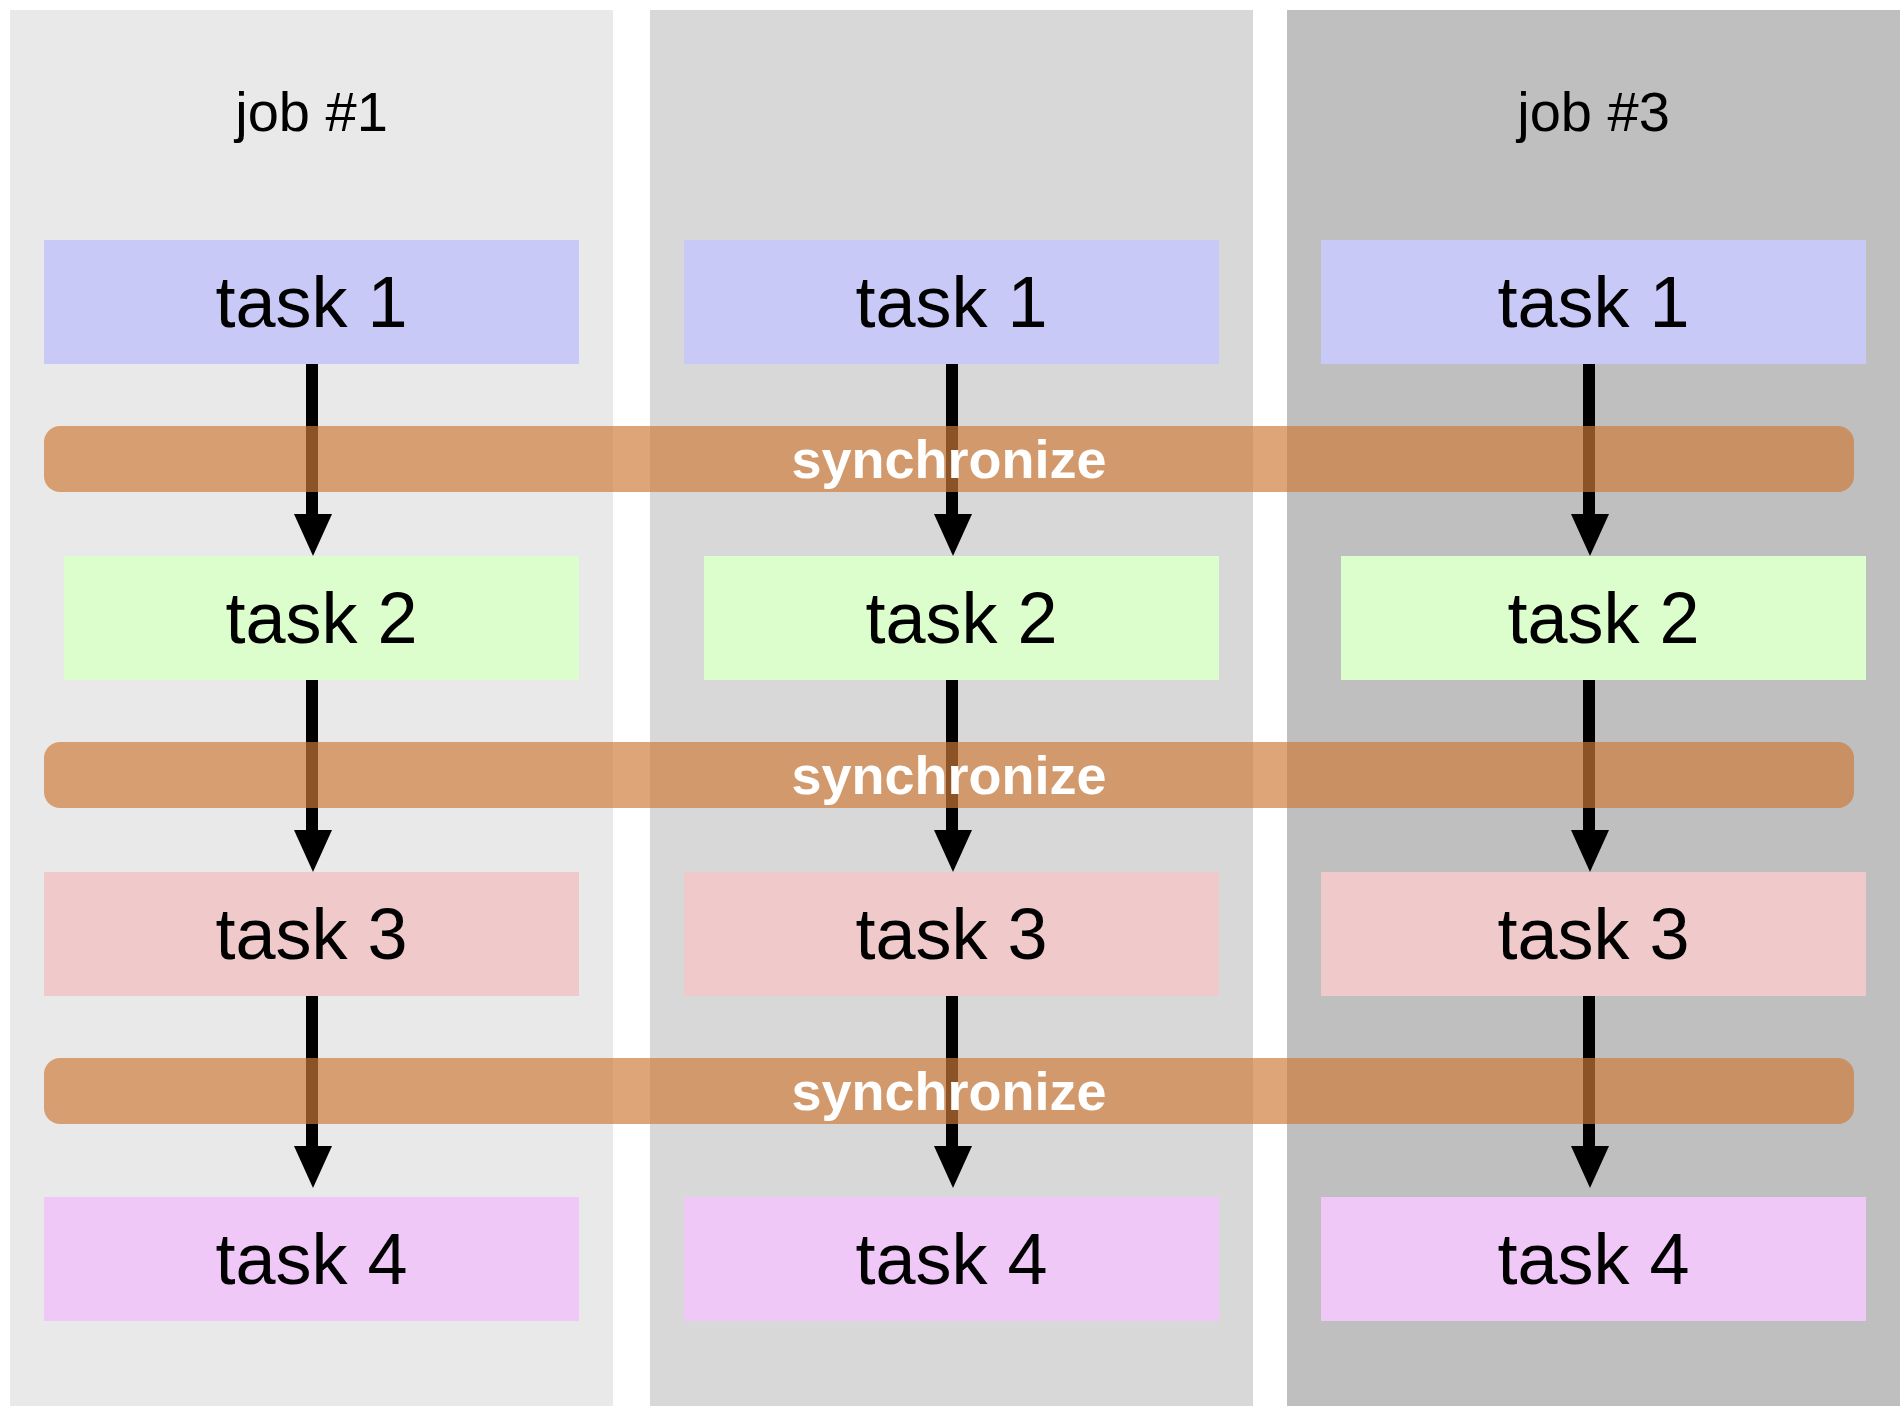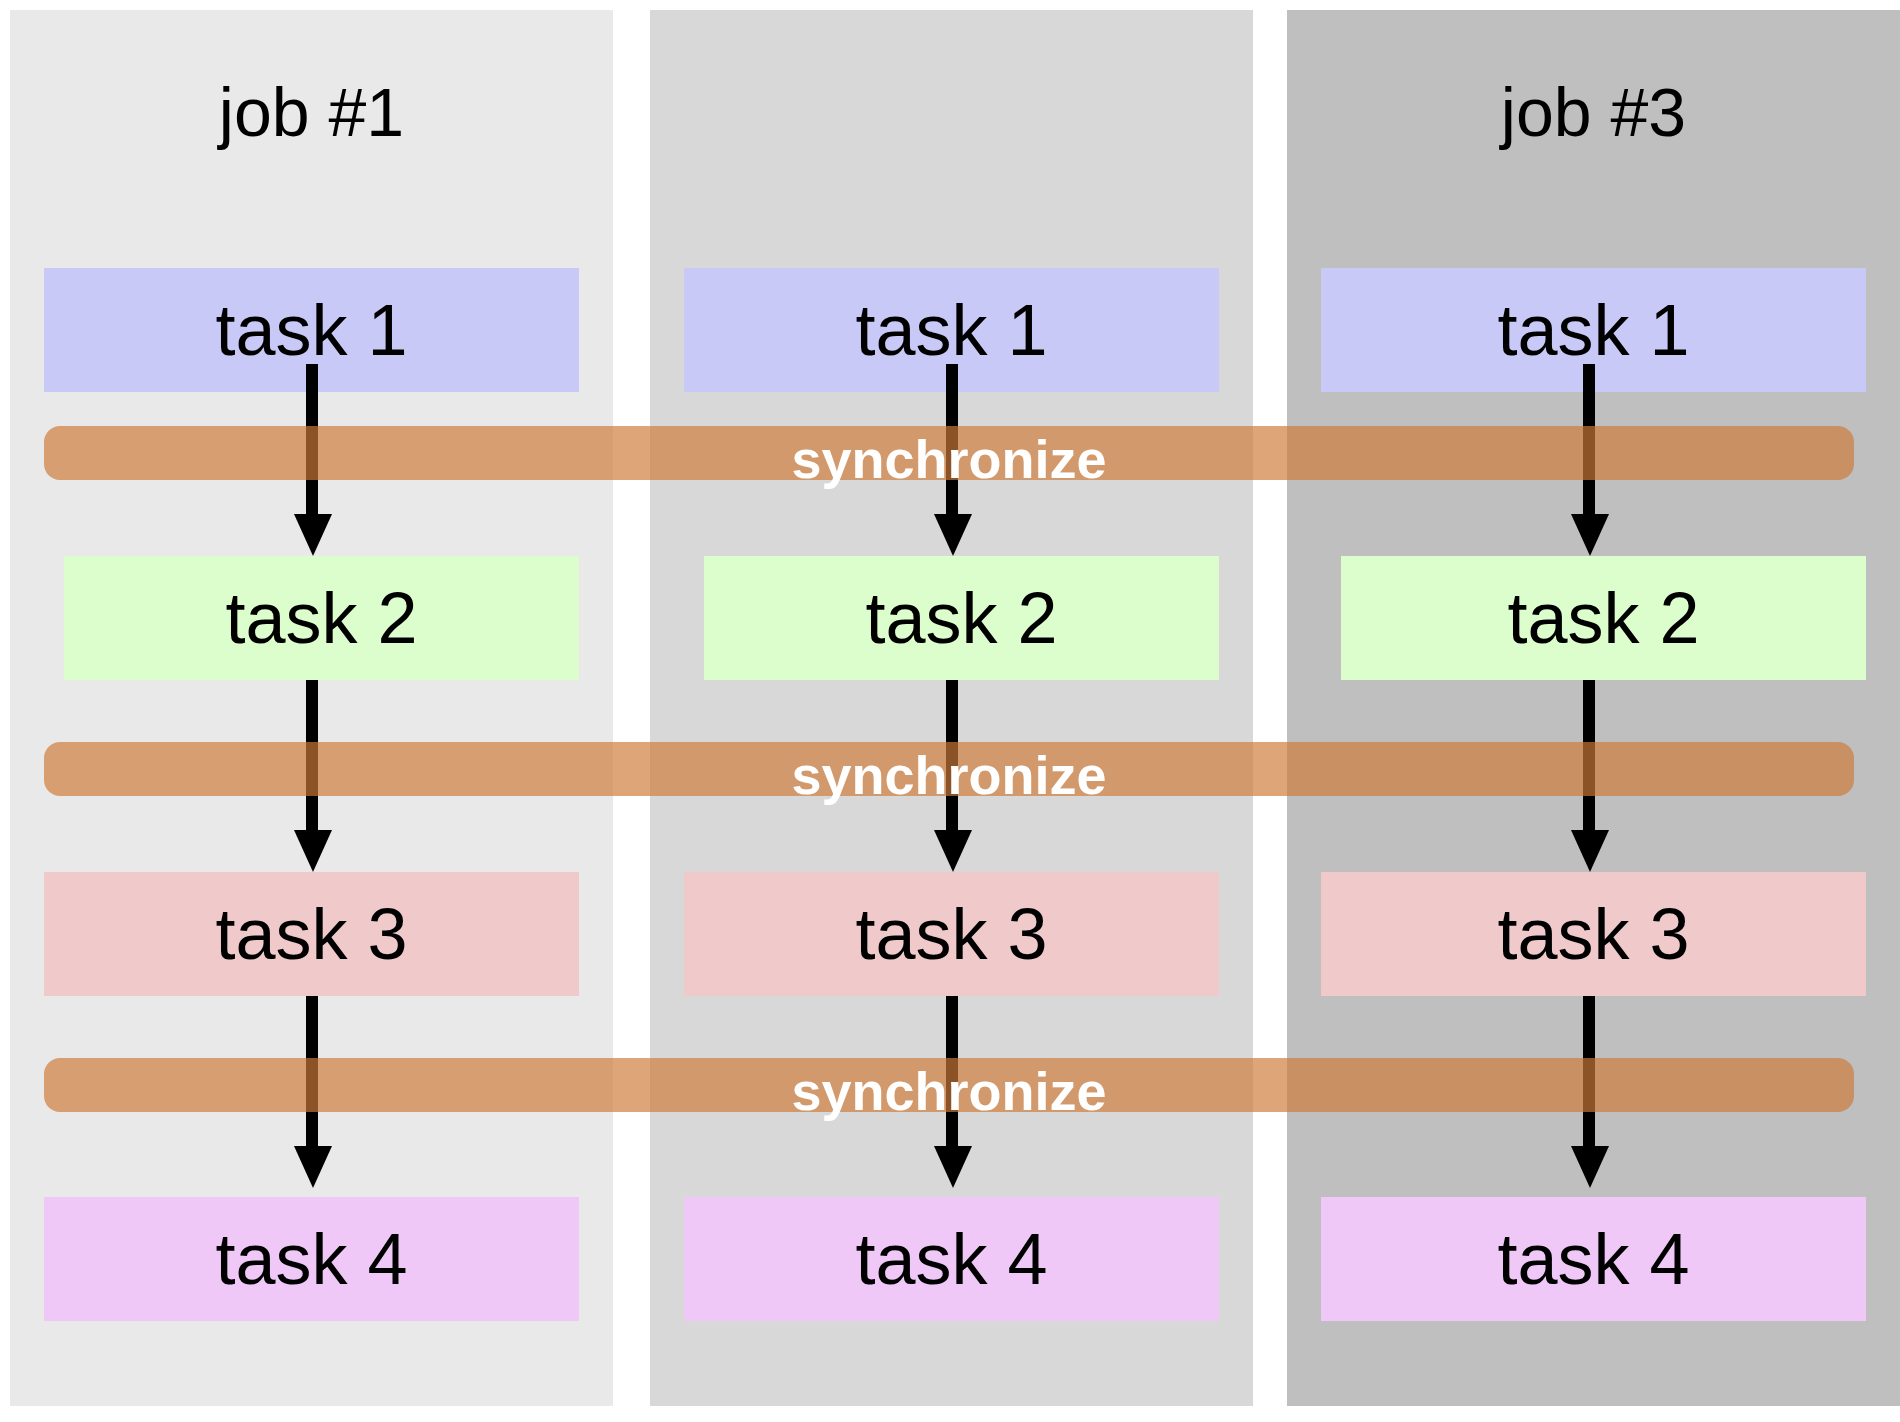--- a/index.html
+++ b/index.html
@@ -26,37 +26,37 @@
   .job-column.col-2 { left: 1287px; background: var(--col-bg-2, #bfbfbf); padding-left: 10px; }
 
   .job-title {
     position: absolute;
     top: 40px;
     left: 0;
     right: 0;
     height: 124px;
     line-height: 124px;
     text-align: center;
-    font-size: 68px;
+    font-size: 56px;
     color: var(--text-color, #000);
     white-space: nowrap;
   }
 
   .task-box {
     position: absolute;
     left: 34px;
     right: 34px;
     height: 124px;
     line-height: 124px;
     text-align: center;
     font-size: 72px;
     color: var(--text-color, #000);
     white-space: nowrap;
   }
-  .task-box.row-0 { top: 230px;  background: var(--task-bg-0, #c9c9f8); margin-top: 28px; }
+  .task-box.row-0 { top: 230px;  background: var(--task-bg-0, #c9c9f8); }
   .task-box.row-1 { top: 546px;  background: var(--task-bg-1, #dcfdcc); margin-left: 20px; }
   .task-box.row-2 { top: 862px;  background: var(--task-bg-2, #f0caca); }
   .task-box.row-3 { top: 1178px; background: var(--task-bg-3, #efc8f7); margin-top: 9px; }
 
   .arrow-shaft {
     position: absolute;
     left: 296px;
     width: 12px;
     height: 150px;
     background: var(--arrow-color, #000);
@@ -75,21 +75,21 @@
     border-top: 42px solid var(--arrow-color, #000);
   }
   .arrow-head.a-0 { top: 504px; }
   .arrow-head.a-1 { top: 820px; }
   .arrow-head.a-2 { top: 1136px; }
 
   .sync-bar {
     position: absolute;
     left: 44px;
     width: 1810px;
-    height: 54px;
+    height: 66px;
     border-radius: 16px;
     background: var(--sync-bar-color, rgba(206,124,56,0.68));
     z-index: 5;
     text-align: center;
   }
   .sync-bar.s-0 { top: 426px; }
   .sync-bar.s-1 { top: 742px; }
   .sync-bar.s-2 { top: 1058px; }
 
   .sync-label {

